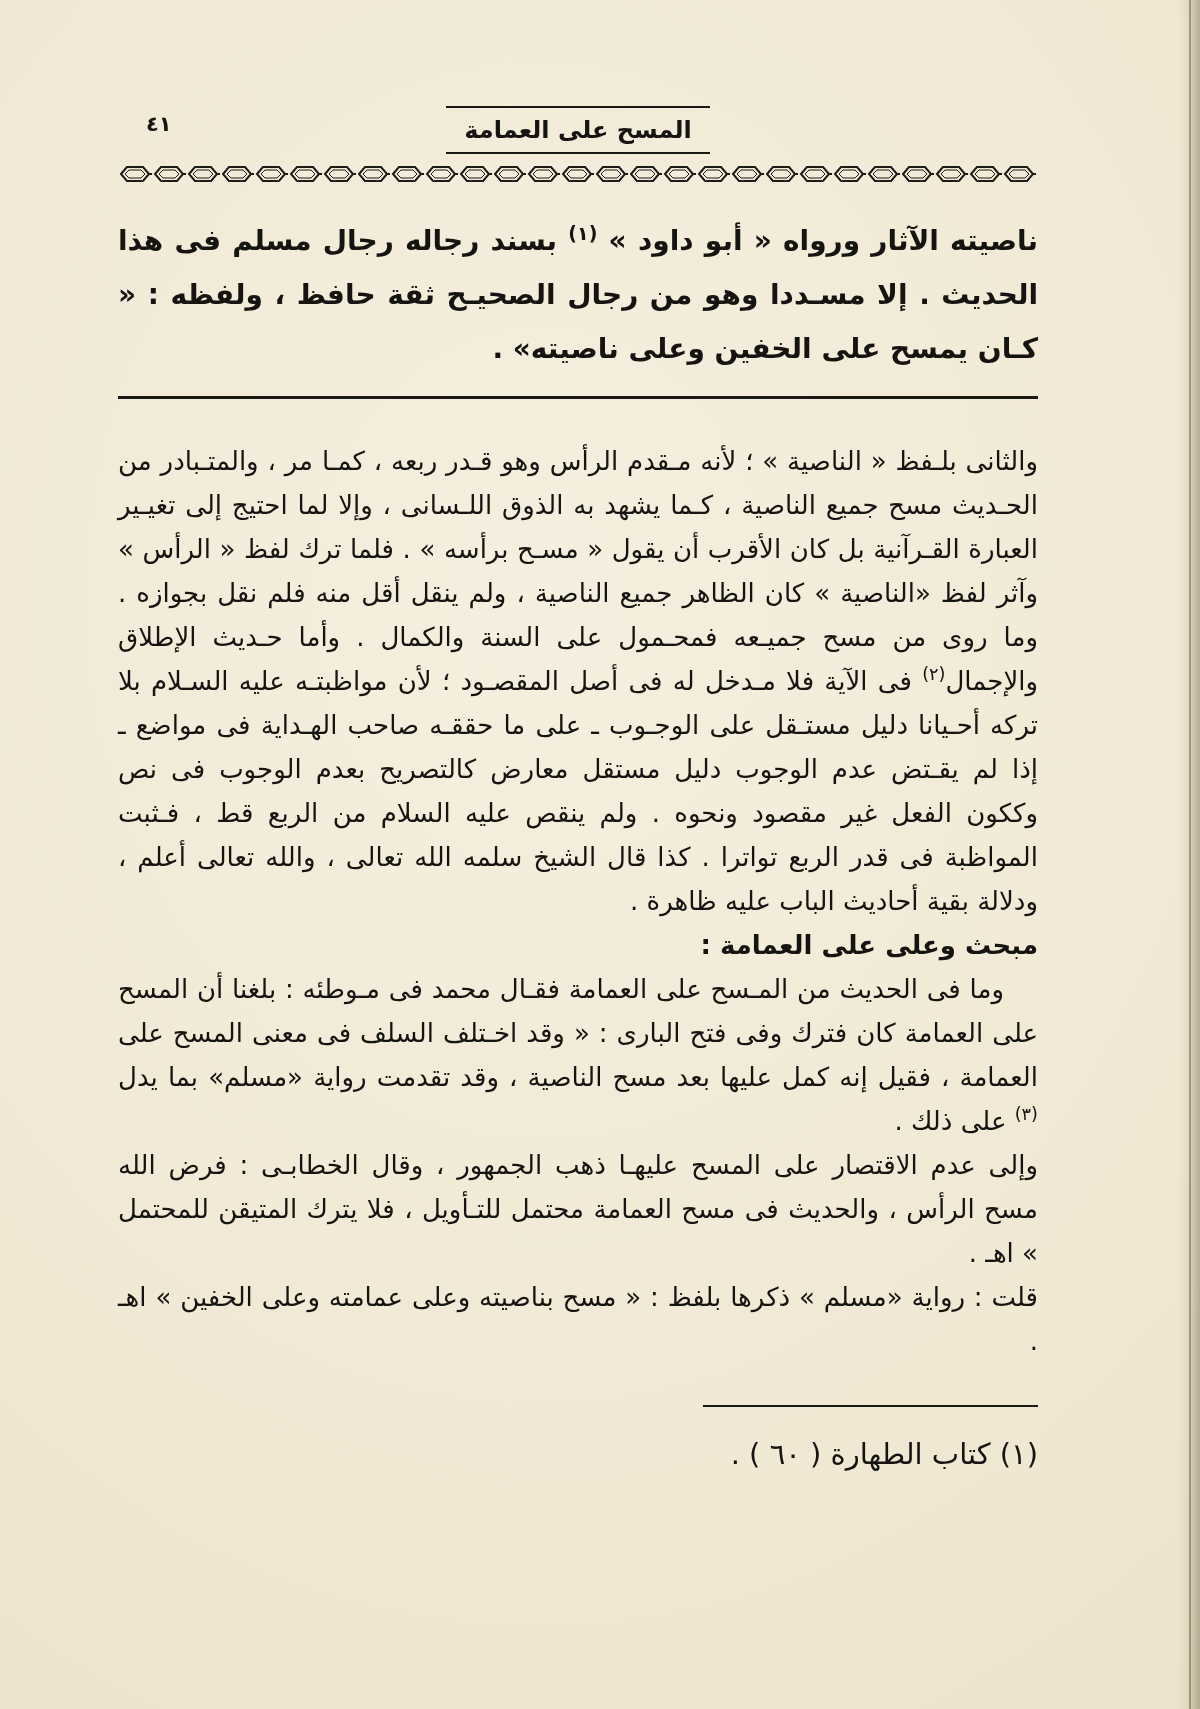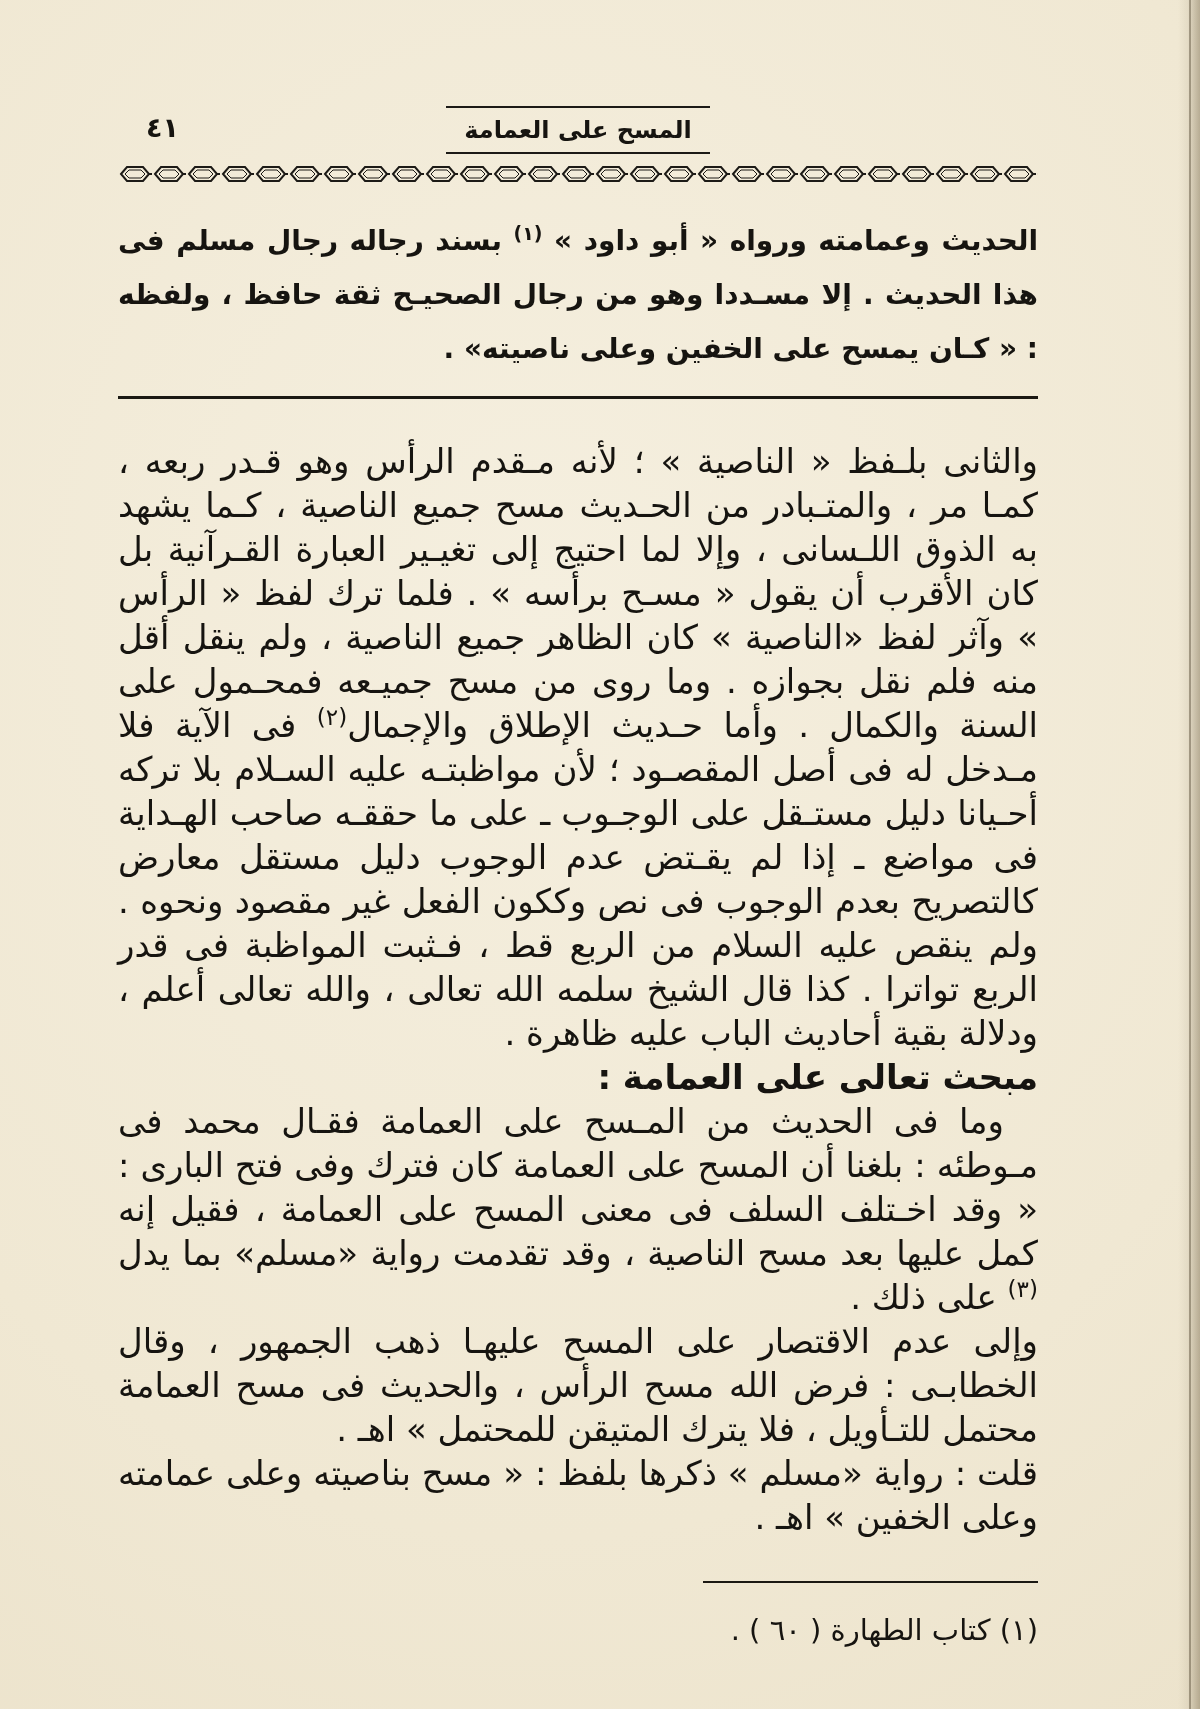--- a/index.html
+++ b/index.html
@@ -29,21 +29,21 @@
     position: absolute;
     top: 0; right: 162px; left: 118px;
   }
   .page-header {
     position: relative;
     margin-top: 106px;
     height: 52px;
   }
   .page-number {
     position: absolute; left: 28px; top: 6px;
-    font-size: 27px; font-weight: bold;
+    font-size: 21px; font-weight: bold;
   }
   .title-box {
     width: fit-content;
     margin: 0 auto;
     text-align: left;
     padding: 3px 18px;
     border-top: 2px solid #1c1a16;
     border-bottom: 2px solid #1c1a16;
     font-weight: bold;
     font-size: 24px;
@@ -57,21 +57,21 @@
     line-height: 54px;
     text-align: justify;
   }
   .section-divider {
     height: 3px;
     background: #1b1913;
     margin-top: 20px;
   }
   .body-block {
     margin-top: 40px;
-    font-size: 34px;
+    font-size: 26px;
     line-height: 44px;
     text-align: justify;
   }
   .body-block p { margin: 0; }
   .section-heading {
     font-weight: bold;
     margin: 14px 0 16px 0;
   }
   .indent-first { text-indent: 34px; }
   sup.fn-ref {
@@ -115,29 +115,29 @@
         <pattern id="chain" width="34" height="20" patternUnits="userSpaceOnUse">
           <polygon points="3,10 9,3 25,3 31,10 25,17 9,17" fill="none" stroke="#1c1a16" stroke-width="2"></polygon>
           <polygon points="7,10 11,6 23,6 27,10 23,14 11,14" fill="none" stroke="#1c1a16" stroke-width="1"></polygon>
           <line x1="31" y1="10" x2="37" y2="10" stroke="#1c1a16" stroke-width="2"></line>
         </pattern>
       </defs>
       <rect width="100%" height="20" fill="url(#chain)"></rect>
     </svg>
   </div>
 
-  <p class="intro"><span>الحديث وعمامته ورواه « أبو داود » </span><sup class="fn-ref">(١)</sup><span> بسند رجاله رجال مسلم فى هذا الحديث . إلا مسـددا وهو من رجال الصحيـح ثقة حافظ ، ولفظه : « كـان يمسح على الخفين وعلى ناصيته» .</span></p>
+  <p class="intro"><span>ناصيته الآثار ورواه « أبو داود » </span><sup class="fn-ref">(١)</sup><span> بسند رجاله رجال مسلم فى هذا الحديث . إلا مسـددا وهو من رجال الصحيـح ثقة حافظ ، ولفظه : « كـان يمسح على الخفين وعلى ناصيته» .</span></p>
 
   <div class="section-divider"></div>
 
   <div class="body-block">
 
     <p><span>والثانى بلـفظ « الناصية » ؛ لأنه مـقدم الرأس وهو قـدر ربعه ، كمـا مر ، والمتـبادر من الحـديث مسح جميع الناصية ، كـما يشهد به الذوق اللـسانى ، وإلا لما احتيج إلى تغيـير العبارة القـرآنية بل كان الأقرب أن يقول « مسـح برأسه » . فلما ترك لفظ « الرأس » وآثر لفظ «الناصية » كان الظاهر جميع الناصية ، ولم ينقل أقل منه فلم نقل بجوازه . وما روى من مسح جميـعه فمحـمول على السنة والكمال . وأما حـديث الإطلاق والإجمال</span><sup class="fn-ref">(٢)</sup><span> فى الآية فلا مـدخل له فى أصل المقصـود ؛ لأن مواظبتـه عليه السـلام بلا تركه أحـيانا دليل مستـقل على الوجـوب ـ على ما حققـه صاحب الهـداية فى مواضع ـ إذا لم يقـتض عدم الوجوب دليل مستقل معارض كالتصريح بعدم الوجوب فى نص وككون الفعل غير مقصود ونحوه . ولم ينقص عليه السلام من الربع قط ، فـثبت المواظبة فى قدر الربع تواترا . كذا قال الشيخ سلمه الله تعالى ، والله تعالى أعلم ، ودلالة بقية أحاديث الباب عليه ظاهرة .</span></p>
 
-    <p class="section-heading">مبحث تعالى على العمامة :</p>
+    <p class="section-heading">مبحث وعلى على العمامة :</p>
 
     <p class="indent-first"><span>وما فى الحديث من المـسح على العمامة فقـال محمد فى مـوطئه : بلغنا أن المسح على العمامة كان فترك وفى فتح البارى : « وقد اخـتلف السلف فى معنى المسح على العمامة ، فقيل إنه كمل عليها بعد مسح الناصية ، وقد تقدمت رواية «مسلم» بما يدل </span><sup class="fn-ref">(٣)</sup><span> على ذلك .</span></p>
 
     <p>وإلى عدم الاقتصار على المسح عليهـا ذهب الجمهور ، وقال الخطابـى : فرض الله مسح الرأس ، والحديث فى مسح العمامة محتمل للتـأويل ، فلا يترك المتيقن للمحتمل » اهـ .</p>
 
     <p>قلت : رواية «مسلم » ذكرها بلفظ : « مسح بناصيته وعلى عمامته وعلى الخفين » اهـ .</p>
 
   </div>
 
   <div class="footnote-area">

